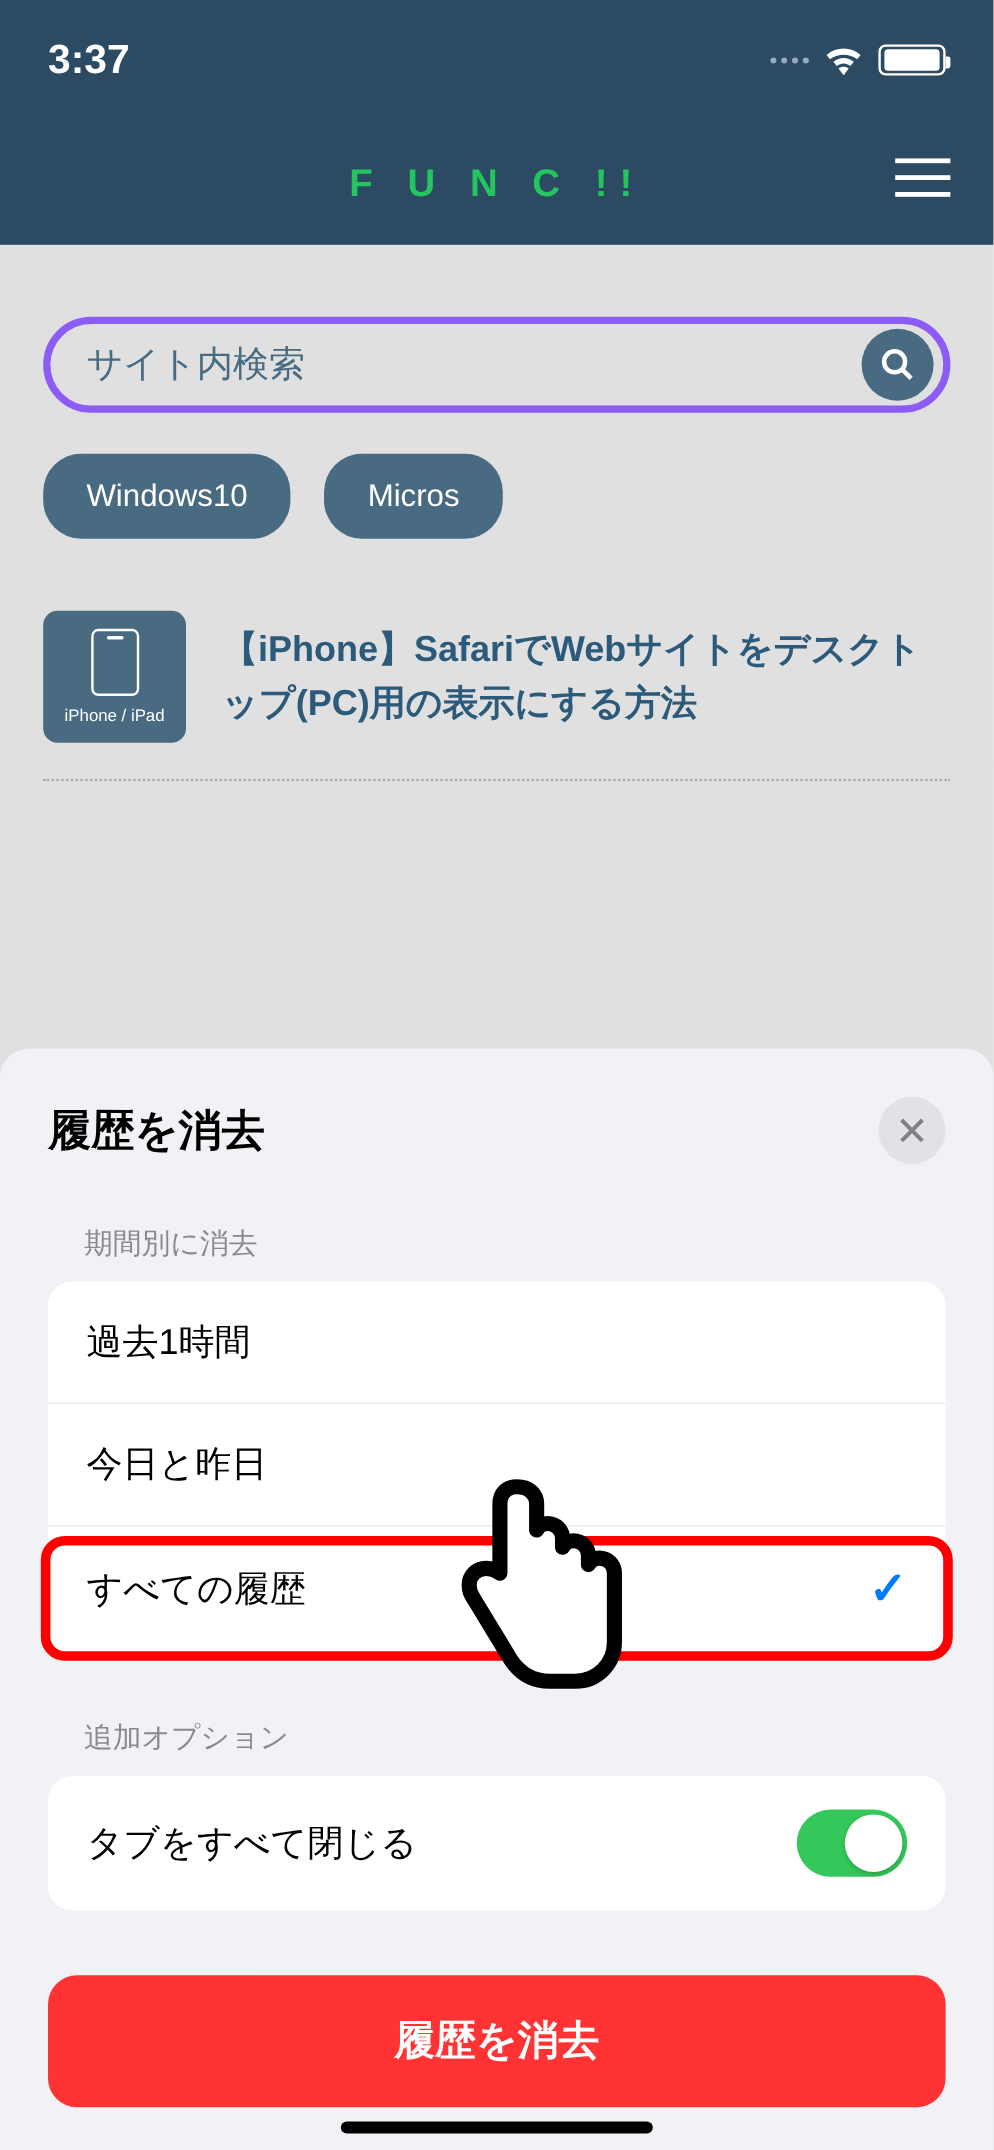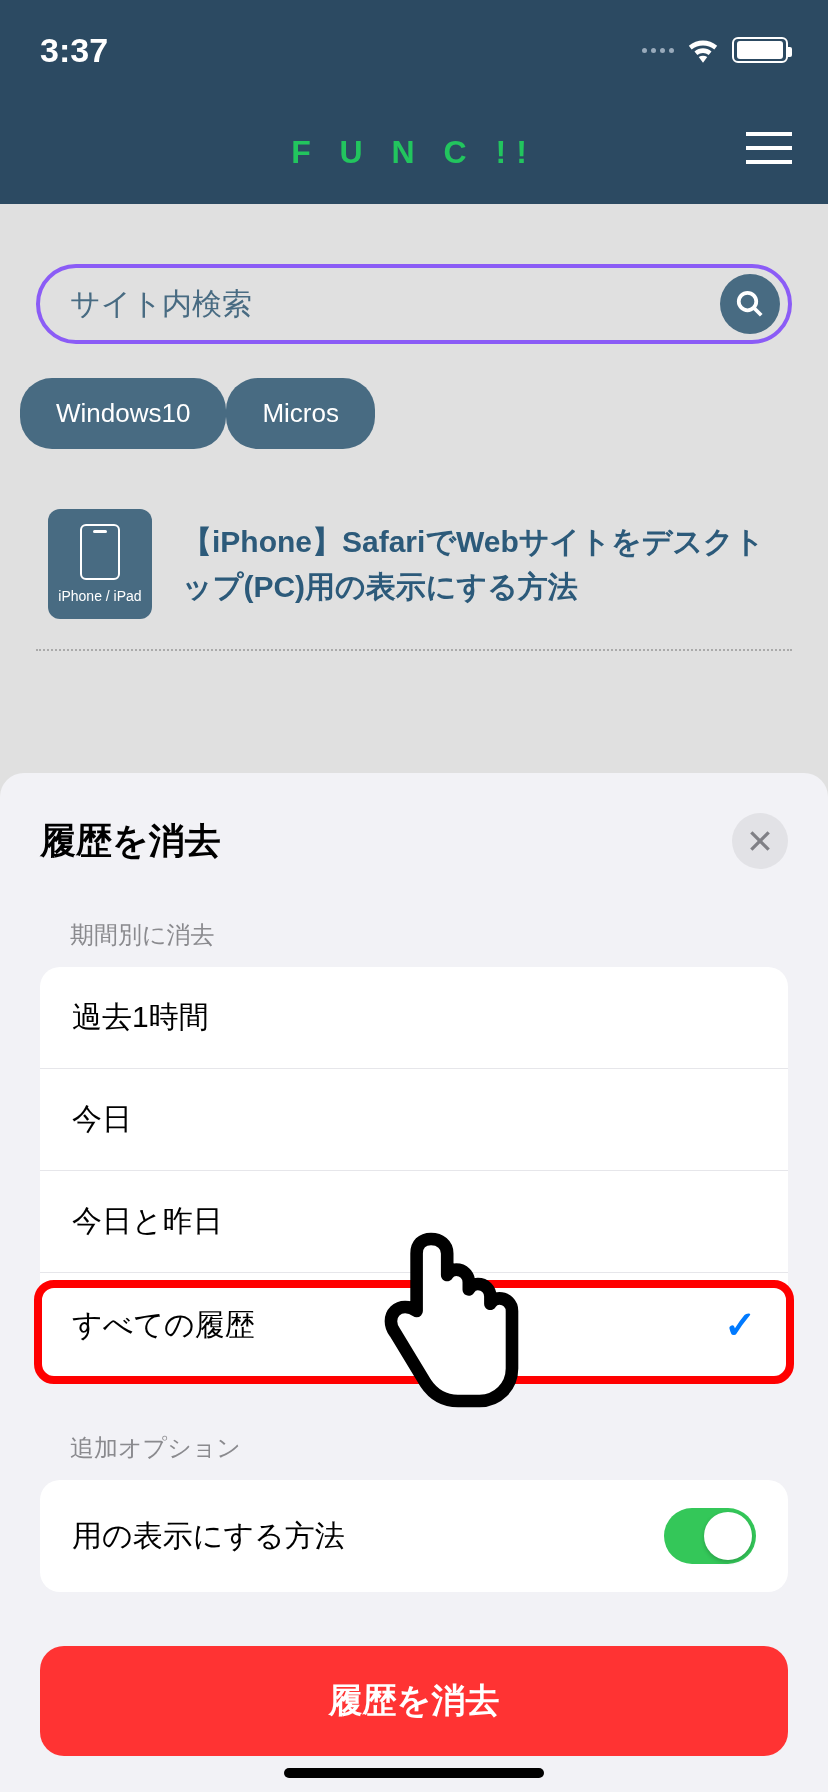--- a/index.html
+++ b/index.html
@@ -44,47 +44,47 @@
     .logo { color: #22c55e; font-size: 32px; letter-spacing: 10px; font-weight: 600; }
     .hamburger {
       position: absolute; right: 36px; top: 32px;
       display: flex; flex-direction: column; gap: 10px;
     }
     .hamburger span { width: 46px; height: 4px; background: #fff; }
     
     .search-wrap { padding: 60px 36px 34px; background: #e0e0e0; }
     .search {
       display: flex; align-items: center; justify-content: space-between;
-      height: 80px; border: 4px solid #8b5cf6; border-radius: 40px;
+      height: 80px; border: 6px solid #8b5cf6; border-radius: 40px;
       padding: 0 8px 0 30px; background: #e0e0e0;
     }
     .search input {
       border: none; background: transparent; font-size: 30px;
       color: #486b82; outline: none; flex: 1;
     }
     .search input::placeholder { color: #486b82; }
     .search-btn {
       width: 60px; height: 60px; background: #486b82; border-radius: 50%;
       display: flex; align-items: center; justify-content: center;
     }
     .search-btn svg { width: 30px; height: 30px; stroke: #fff; fill: none; stroke-width: 3; }
     
-    .tags { display: flex; padding: 0 20px 60px; overflow: hidden; background: #e0e0e0; }
+    .tags { display: flex; gap: 28px; padding: 0 36px 60px; overflow: hidden; background: #e0e0e0; }
     .tag {
       background: #486b82; color: #fff; font-size: 26px;
       padding: 20px 36px; border-radius: 32px; white-space: nowrap;
     }
     
     .article {
       display: flex; gap: 30px; padding: 0 36px 20px; background: #e0e0e0;
       align-items: center;
     }
     .article-icon {
-      width: 104px; height: 110px; background: #486b82; border-radius: 12px;
-      display: flex; flex-direction: column; align-items: center; justify-content: center; margin-left: 12px;
+      width: 119px; height: 110px; background: #486b82; border-radius: 12px;
+      display: flex; flex-direction: column; align-items: center; justify-content: center;
     }
     .phone-icon {
       width: 40px; height: 56px; border: 2.5px solid #fff; border-radius: 6px;
       position: relative;
     }
     .phone-icon::before {
       content: ""; position: absolute; top: 4px; left: 50%; transform: translateX(-50%);
       width: 14px; height: 3px; background: #fff; border-radius: 2px;
     }
     .article-icon-label { color: #fff; font-size: 14px; margin-top: 8px; }
@@ -220,36 +220,33 @@
         </svg>
     </div>
   </div>
 
   <div class="section-label">期間別に消去</div>
   <div class="option-list">
     <div class="option">
         <span>過去1時間</span>
       </div>
     <div class="option">
-        <span>今日</span>
-      </div>
-    <div class="option">
         <span>今日と昨日</span>
       </div>
     <div class="option">
       <span>すべての履歴</span>
       <span class="check">✓</span>
     </div>
     <div class="highlight"></div>
   </div>
 
   <div class="extra-section">
     <div class="section-label">追加オプション</div>
     <div class="toggle-row">
-      <span>用の表示にする方法</span>
+      <span>タブをすべて閉じる</span>
       <div class="toggle"></div>
     </div>
   </div>
 
   <div class="clear-btn">
     <span>履歴を消去</span>
   </div>
 </div>
 
 <svg class="hand" viewBox="0 0 100 110">

